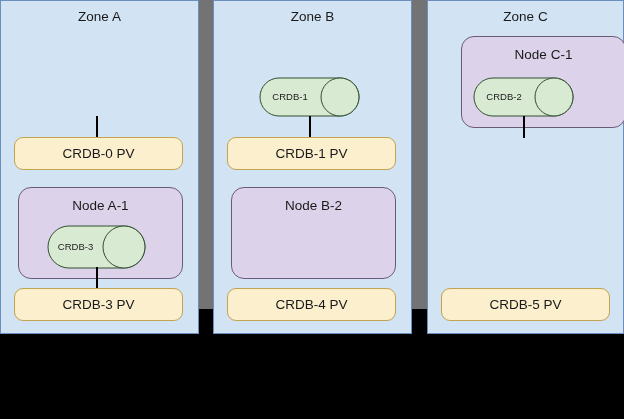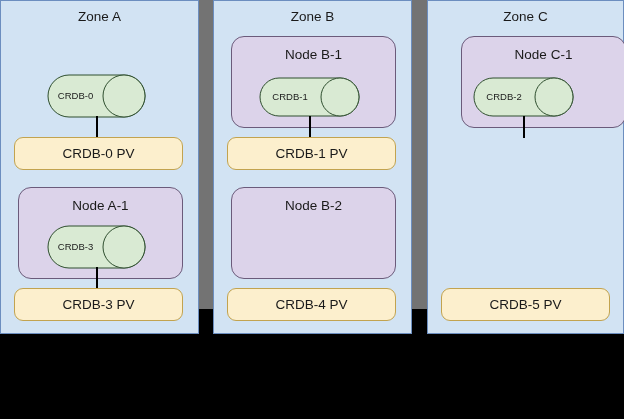--- a/index.html
+++ b/index.html
@@ -95,27 +95,20 @@
 </style>
 </head>
 <body>
 
 <div id="canvas">
 
   <div class="zone" style="left:0px; top:0px; width:199px; height:334px;">
     <div class="zone-title">Zone A</div>
   </div>
 
-  <div class="cyl" style="left:47px; top:74px; width:99px; height:44px;">
-    <svg width="99" height="44" viewBox="0 0 99 44">
-      <path d="M 22 1 L 77 1 A 21 21 0 0 1 77 43 L 22 43 A 21 21 0 0 1 22 1 Z" fill="#D9EAD3" stroke="#2F4F2F" stroke-width="1"></path>
-      <ellipse cx="77" cy="22" rx="21" ry="21" fill="#D9EAD3" stroke="#2F4F2F" stroke-width="1"></ellipse>
-    </svg>
-    <div class="cyl-label" style="width:57px;">CRDB-0</div>
-  </div>
   <div class="connector" style="left:96px; top:116px; height:22px;"></div>
   <div class="pv" style="left:14px; top:137px; width:169px; height:33px;">
     <span class="pv-label">CRDB-0 PV</span>
   </div>
 
   <div class="node" style="left:18px; top:187px; width:165px; height:92px;">
     <div class="node-title">Node A-1</div>
   </div>
   <div class="cyl" style="left:47px; top:225px; width:99px; height:44px;">
     <svg width="99" height="44" viewBox="0 0 99 44">
@@ -126,23 +119,20 @@
   </div>
   <div class="connector" style="left:96px; top:267px; height:22px;"></div>
   <div class="pv" style="left:14px; top:288px; width:169px; height:33px;">
     <span class="pv-label">CRDB-3 PV</span>
   </div>
 
   <div class="zone" style="left:213px; top:0px; width:199px; height:334px;">
     <div class="zone-title">Zone B</div>
   </div>
 
-  <div class="node" style="left:231px; top:36px; width:165px; height:92px;">
-    <div class="node-title">Node B-1</div>
-  </div>
   <div class="cyl" style="left:259px; top:77px; width:101px; height:40px;">
     <svg width="101" height="40" viewBox="0 0 101 40">
       <path d="M 20 1 L 81 1 A 19 19 0 0 1 81 39 L 20 39 A 19 19 0 0 1 20 1 Z" fill="#D9EAD3" stroke="#2F4F2F" stroke-width="1"></path>
       <ellipse cx="81" cy="20" rx="19" ry="19" fill="#D9EAD3" stroke="#2F4F2F" stroke-width="1"></ellipse>
     </svg>
     <div class="cyl-label" style="width:62px;">CRDB-1</div>
   </div>
   <div class="connector" style="left:309px; top:116px; height:22px;"></div>
   <div class="pv" style="left:227px; top:137px; width:169px; height:33px;">
     <span class="pv-label">CRDB-1 PV</span>

